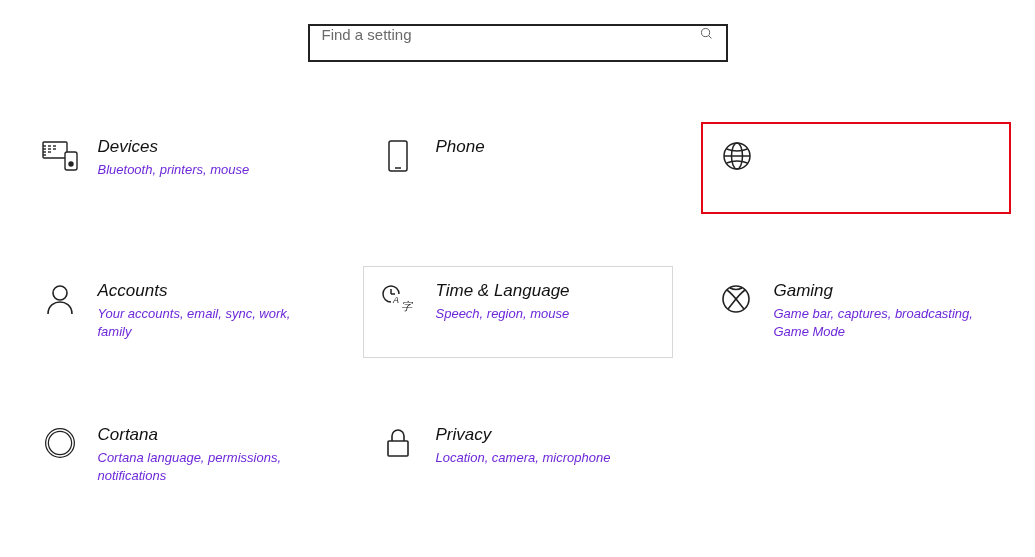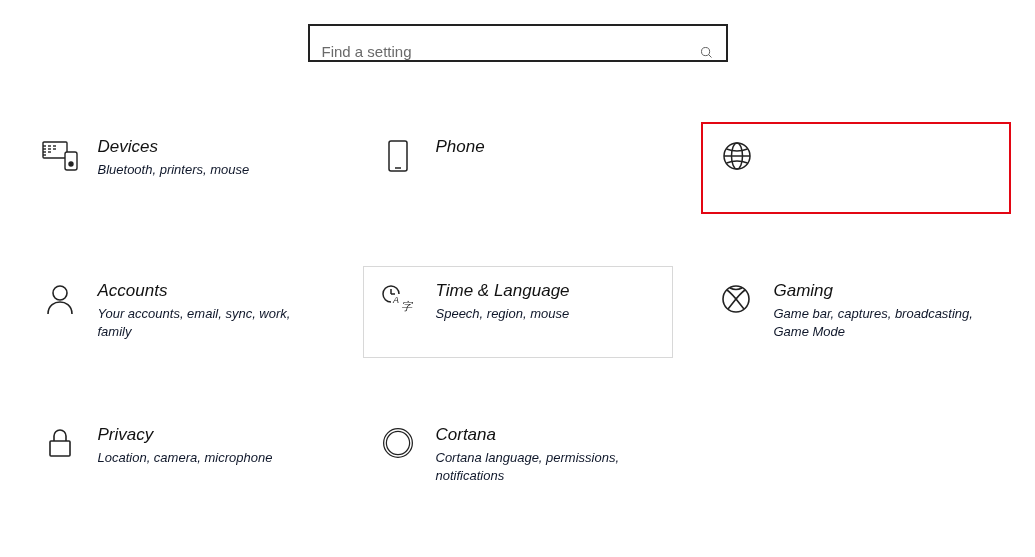--- a/index.html
+++ b/index.html
@@ -14,21 +14,21 @@
       display: flex;
       justify-content: center;
       margin-top: 24px;
       margin-bottom: 60px;
     }
     .search-box {
       width: 420px;
       height: 38px;
       border: 2px solid #222;
       display: flex;
-      align-items: flex-end;
+      align-items: flex-start;
       padding: 0 12px;
       position: relative;
     }
     .search-box input {
       border: none;
       outline: none;
       flex: 1;
       font-size: 15px;
       color: #222;
       background: transparent;
@@ -67,21 +67,21 @@
     }
     .tile .text-slot { margin-left: 16px; flex: 1; }
     .tile .title {
       font-size: 17px;
       color: #111;
       font-weight: 400;
       margin-bottom: 4px;
     }
     .tile .desc {
       font-size: 13px;
-      color: #0f172a;
+      color: #6d28d9;
       line-height: 1.35;
     }
     svg { display: block; }
   </style>
 </head>
 <body>
 
 <div class="search-wrap">
   <div class="search-box">
     <input type="text" placeholder="Find a setting" style="">
@@ -182,38 +182,38 @@
       </svg>
     </span>
     <div class="text-slot">
       <div class="title">Gaming</div>
       <div class="desc">Game bar, captures, broadcasting, Game Mode</div>
     </div>
   </div>
 
   <div class="tile">
     <span class="icon-slot">
+      <svg width="32" height="32" viewBox="0 0 32 32" fill="none">
+        <circle cx="16" cy="16" r="13" stroke="#222" stroke-width="4" fill="none"></circle>
+        <circle cx="16" cy="16" r="13" stroke="#fff" stroke-width="1.5" fill="none"></circle>
+      </svg>
+    </span>
+    <div class="text-slot">
+      <div class="title">Cortana</div>
+      <div class="desc">Cortana language, permissions, notifications</div>
+    </div>
+  </div>
+
+  <div class="tile">
+    <span class="icon-slot">
       <svg width="28" height="32" viewBox="0 0 28 32" fill="none" stroke="#222" stroke-width="1.6">
         <rect x="4" y="14" width="20" height="15" rx="1"></rect>
         <path d="M8 14 V9 a6 6 0 0 1 12 0 V14"></path>
       </svg>
     </span>
     <div class="text-slot">
       <div class="title">Privacy</div>
       <div class="desc">Location, camera, microphone</div>
     </div>
   </div>
 
-  <div class="tile">
-    <span class="icon-slot">
-      <svg width="32" height="32" viewBox="0 0 32 32" fill="none">
-        <circle cx="16" cy="16" r="13" stroke="#222" stroke-width="4" fill="none"></circle>
-        <circle cx="16" cy="16" r="13" stroke="#fff" stroke-width="1.5" fill="none"></circle>
-      </svg>
-    </span>
-    <div class="text-slot">
-      <div class="title">Cortana</div>
-      <div class="desc">Cortana language, permissions, notifications</div>
-    </div>
-  </div>
-
 
 </div>
 
 </body></html>

